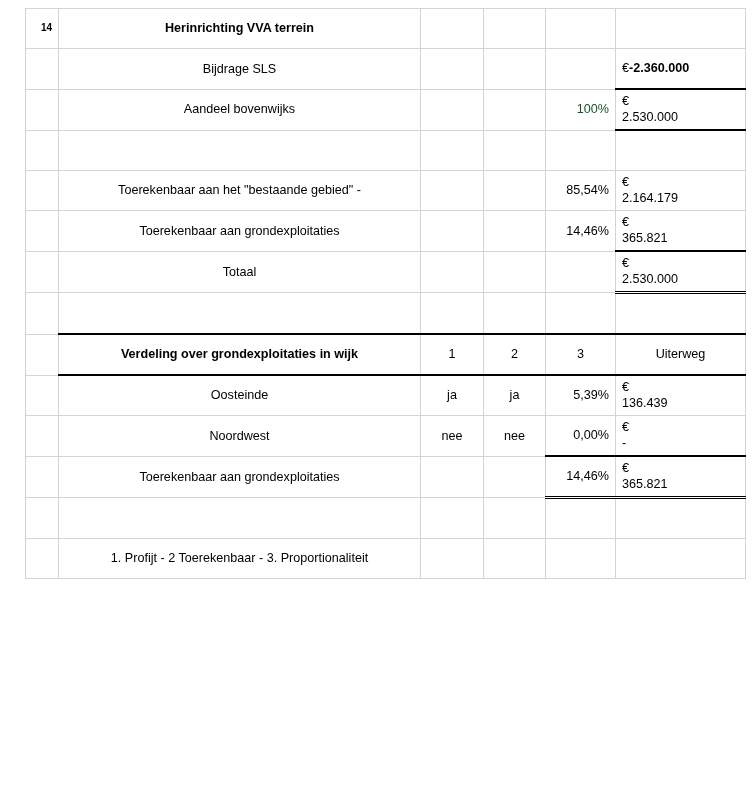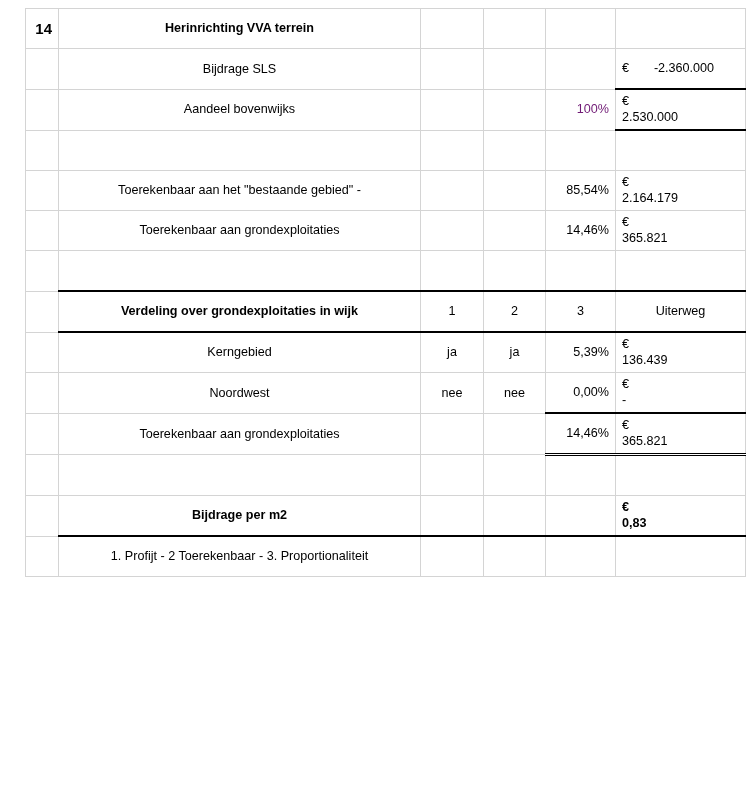--- a/index.html
+++ b/index.html
@@ -43,29 +43,29 @@
   col.c-num   { width: 33px; }
   col.c-label { width: 362px; }
   col.c-one   { width: 63px; }
   col.c-two   { width: 62px; }
   col.c-three { width: 70px; }
   col.c-euro  { width: 130px; }
 
   .num-cell {
     text-align: right;
     font-weight: bold;
-    font-size: 15px;
+    font-size: 10px;
     padding-right: 4px;
   }
   .label-cell { text-align: center; padding-left: 8px; }
   .label-indent { padding-left: 10px; }
   .ctr  { text-align: center; }
   .rgt  { text-align: right; }
   .bold { font-weight: bold; }
-  .red  { color: #701a75; }
+  .red  { color: #14532d; }
 
   
   .euro {
     text-align: left;
     padding-left: 7px;
     position: relative;
   }
   .euro .sym {
     display: block;
     line-height: 1.24;
@@ -77,21 +77,22 @@
   
   .euro.inline {
     white-space: nowrap;
   }
   .euro.inline .sym {
     display: inline-block;
     float: left;
   }
   .euro.inline .amt {
     display: block;
-    text-align: center;
+    text-align: left;
+    font-weight: bold;
   }
 
   
   .bt  { border-top: 2px solid #000000 !important; }
   .bb  { border-bottom: 2px solid #000000 !important; }
   .bb-dbl { border-bottom: 3px double #000000 !important; }
 
   .blank td { height: 39px; }
 </style>
 </head>
@@ -169,20 +170,31 @@
         <td class="label-cell label-indent">Toerekenbaar aan grondexploitaties</td>
         <td></td>
         <td></td>
         <td class="rgt">14,46%</td>
         <td class="euro">
           <span class="sym">€</span>
           <span class="amt">365.821</span>
         </td>
       </tr>
 
+      <tr>
+        <td></td>
+        <td class="label-cell label-indent">Totaal</td>
+        <td></td>
+        <td></td>
+        <td class="rgt"></td>
+        <td class="euro bt bb-dbl">
+          <span class="sym">€</span>
+          <span class="amt">2.530.000</span>
+        </td>
+      </tr>
 
       <tr class="blank">
         <td></td>
         <td class="bb"></td>
         <td class="bb"></td>
         <td class="bb"></td>
         <td class="bb"></td>
         <td class="bb"></td>
       </tr>
 
@@ -193,21 +205,21 @@
         <td class="ctr bb">2</td>
         <td class="ctr bb">3</td>
         <td class="ctr bb">Uiterweg</td>
       </tr>
 
 
 
 
       <tr>
         <td></td>
-        <td class="label-cell label-indent">Kerngebied</td>
+        <td class="label-cell label-indent">Oosteinde</td>
         <td class="ctr">ja</td>
         <td class="ctr">ja</td>
         <td class="rgt">5,39%</td>
         <td class="euro">
           <span class="sym">€</span>
           <span class="amt">136.439</span>
         </td>
       </tr>
 
       <tr>
@@ -237,31 +249,20 @@
       <tr class="blank">
         <td></td>
         <td></td>
         <td></td>
         <td></td>
         <td></td>
         <td></td>
       </tr>
 
 
-      <tr>
-        <td></td>
-        <td class="label-cell label-indent bold bb">Bijdrage per m2</td>
-        <td class="bb"></td>
-        <td class="bb"></td>
-        <td class="bb"></td>
-        <td class="euro bold bb">
-          <span class="sym">€</span>
-          <span class="amt">0,83</span>
-        </td>
-      </tr>
 
       <tr>
         <td></td>
         <td class="label-cell label-indent">1. Profijt - 2 Toerekenbaar - 3. Proportionaliteit</td>
         <td></td>
         <td></td>
         <td></td>
         <td></td>
       </tr>
 

